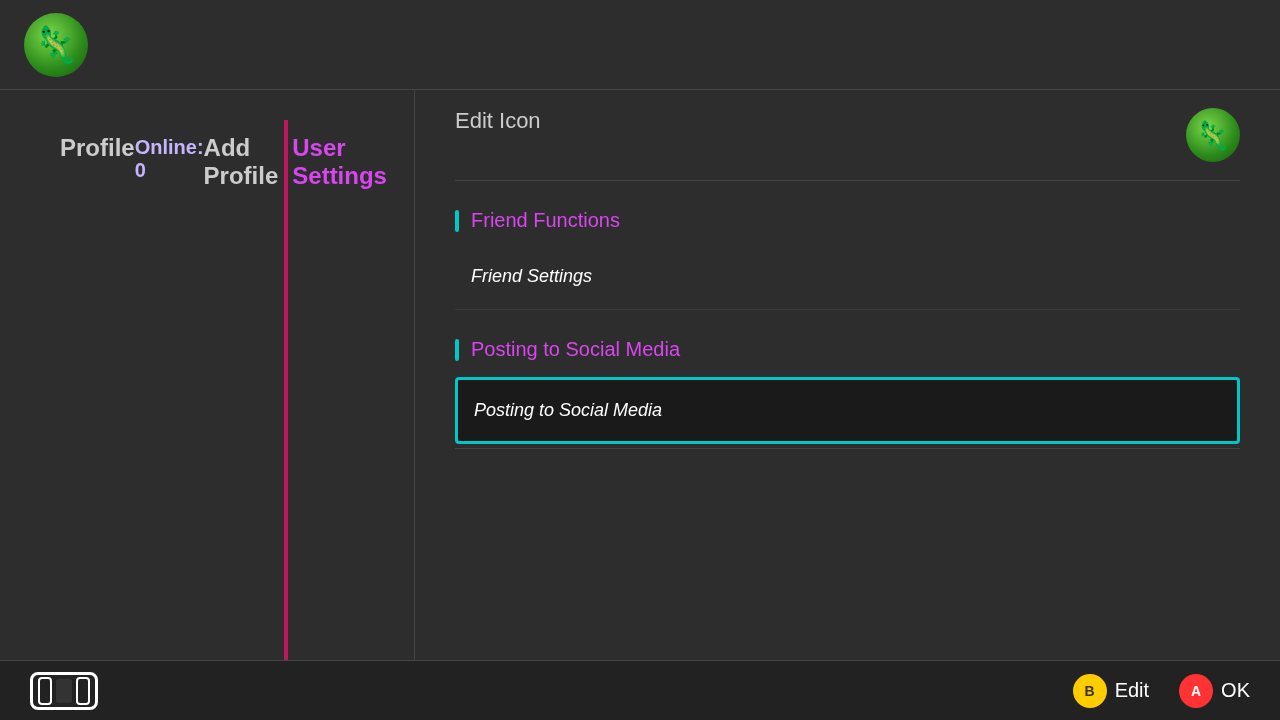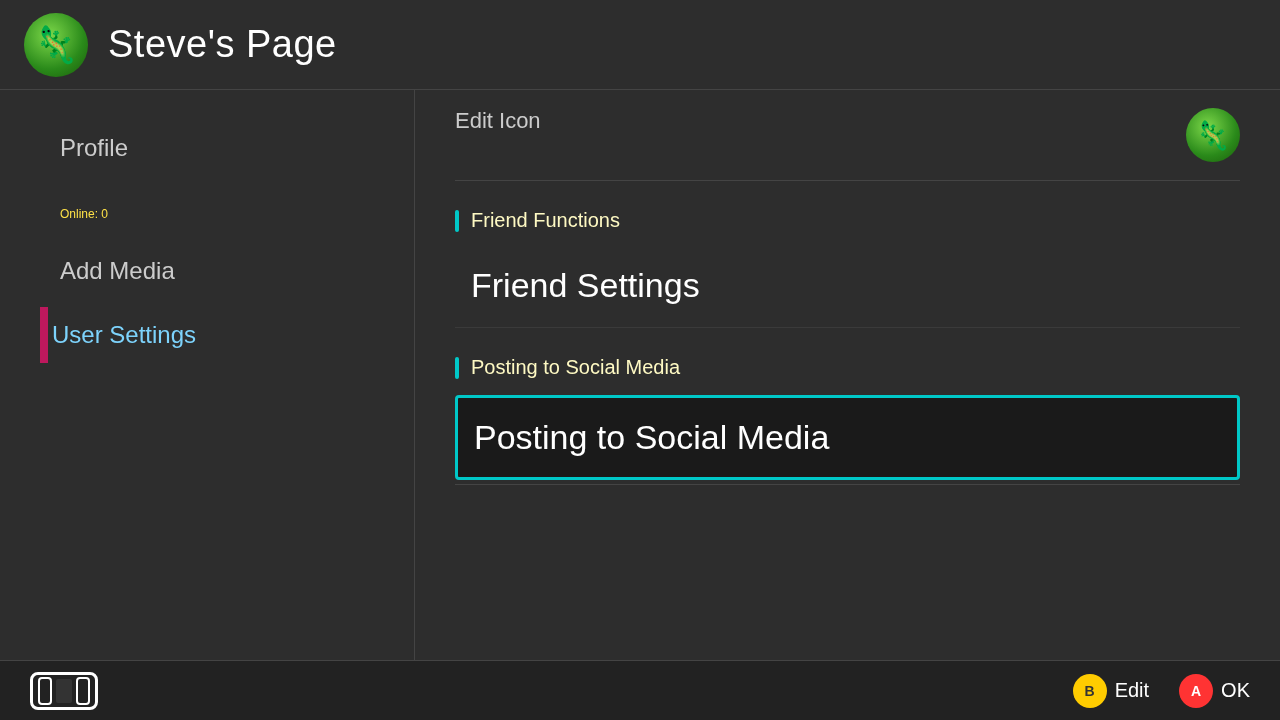--- a/index.html
+++ b/index.html
@@ -54,43 +54,44 @@
       display: flex;
       height: calc(720px - 90px - 60px);
     }
 
     
     .sidebar {
       width: 415px;
       padding: 30px 0 0 60px;
       border-right: 1px solid #444;
       display: flex;
-      flex-direction: column;
-      gap: 8px;
+      flex-direction: row;
+      gap: 0;
+      font-weight: bold;
     }
 
     .sidebar-item {
       padding: 14px 0;
       font-size: 24px;
       color: #cccccc;
       cursor: pointer;
       position: relative;
     }
 
     .sidebar-item.active {
-      color: #7dd3fc;
-      border-left: 8px solid #be185d;
+      color: #d946ef;
+      border-left: 4px solid #be185d;
       padding-left: 4px;
       margin-left: -20px;
     }
 
     .sidebar-item .sub-label {
-      font-size: 12px;
-      color: #fde047;
-      margin-top: 9px;
+      font-size: 20px;
+      color: #c4b5fd;
+      margin-top: 2px;
     }
 
     
     .content {
       flex: 1;
       padding: 0 40px;
       overflow-y: auto;
     }
 
     
@@ -117,21 +118,21 @@
       justify-content: center;
       font-size: 28px;
     }
 
     
     .section-header {
       display: flex;
       align-items: center;
       padding: 28px 0 12px 0;
       font-size: 20px;
-      color: #fef9c3;
+      color: #d946ef;
     }
 
     .section-header::before {
       content: '';
       display: inline-block;
       width: 4px;
       height: 22px;
       background-color: #00c8c8;
       margin-right: 12px;
       border-radius: 2px;
@@ -141,24 +142,25 @@
       border: none;
       border-top: 1px solid #444;
       margin: 0;
     }
 
     
     .menu-item {
       display: flex;
       align-items: flex-end;
       padding: 22px 16px;
-      font-size: 34px;
+      font-size: 18px;
       color: #ffffff;
       cursor: pointer;
       border-bottom: 1px solid #3a3a3a;
+      font-style: italic;
     }
 
     .menu-item.selected {
       border: 3px solid #00c8c8;
       background-color: #1a1a1a;
       border-radius: 4px;
       margin: 4px 0;
       padding: 20px 16px;
     }
 
@@ -238,34 +240,33 @@
     .btn-b { background-color: #ffcc00; color: #333; }
     .btn-a { background-color: #ff3333; }
   </style>
 </head>
 <body>
 
 <div class="header">
   <div class="avatar-container">
     <span class="avatar-yoshi">🦎</span>
   </div>
-  <span class="page-title">Steve's Page</span>
 </div>
 
 <div class="main-layout">
 
   <div class="sidebar">
     <div class="sidebar-item">
       <span>Profile</span>
     </div>
     <div class="sidebar-item">
       <div class="sub-label">Online: 0</div>
     </div>
     <div class="sidebar-item">
-      <span>Add Media</span>
+      <span>Add Profile</span>
     </div>
     <div class="sidebar-item active">
       <span>User Settings</span>
     </div>
   </div>
 
   <div class="content">
 
     <div class="edit-icon-row">
       <span class="edit-icon-label">Edit Icon</span>

